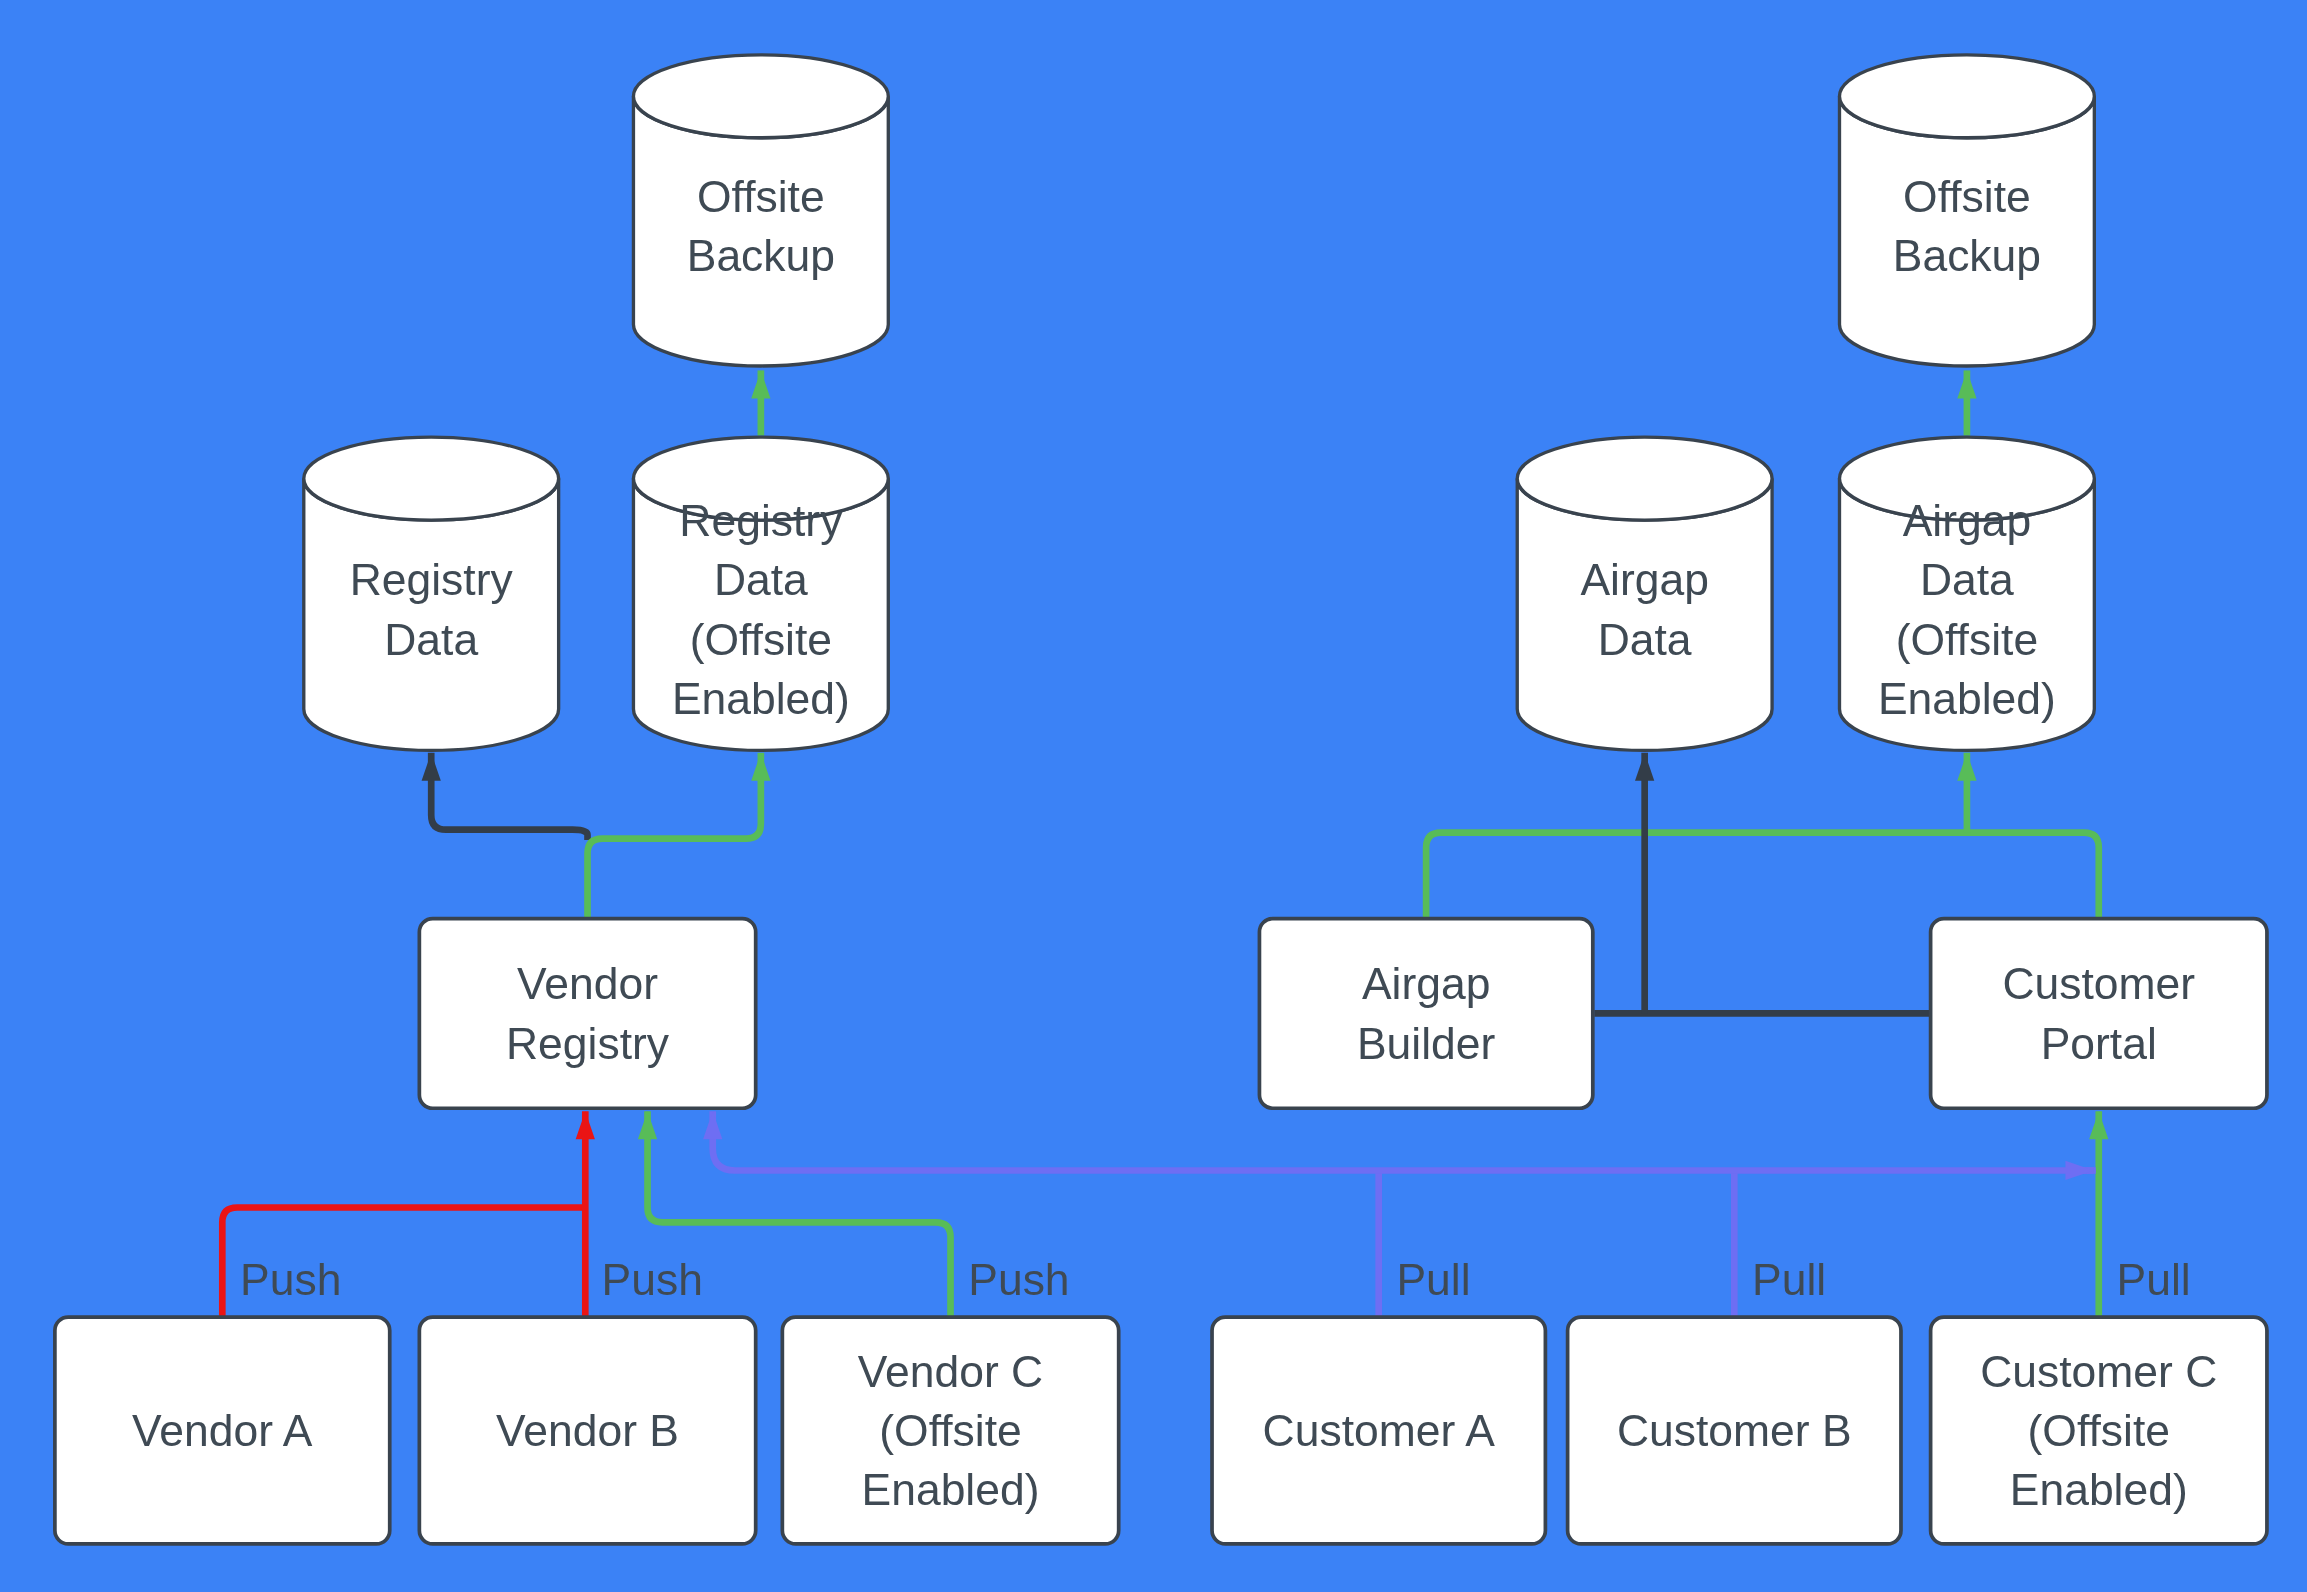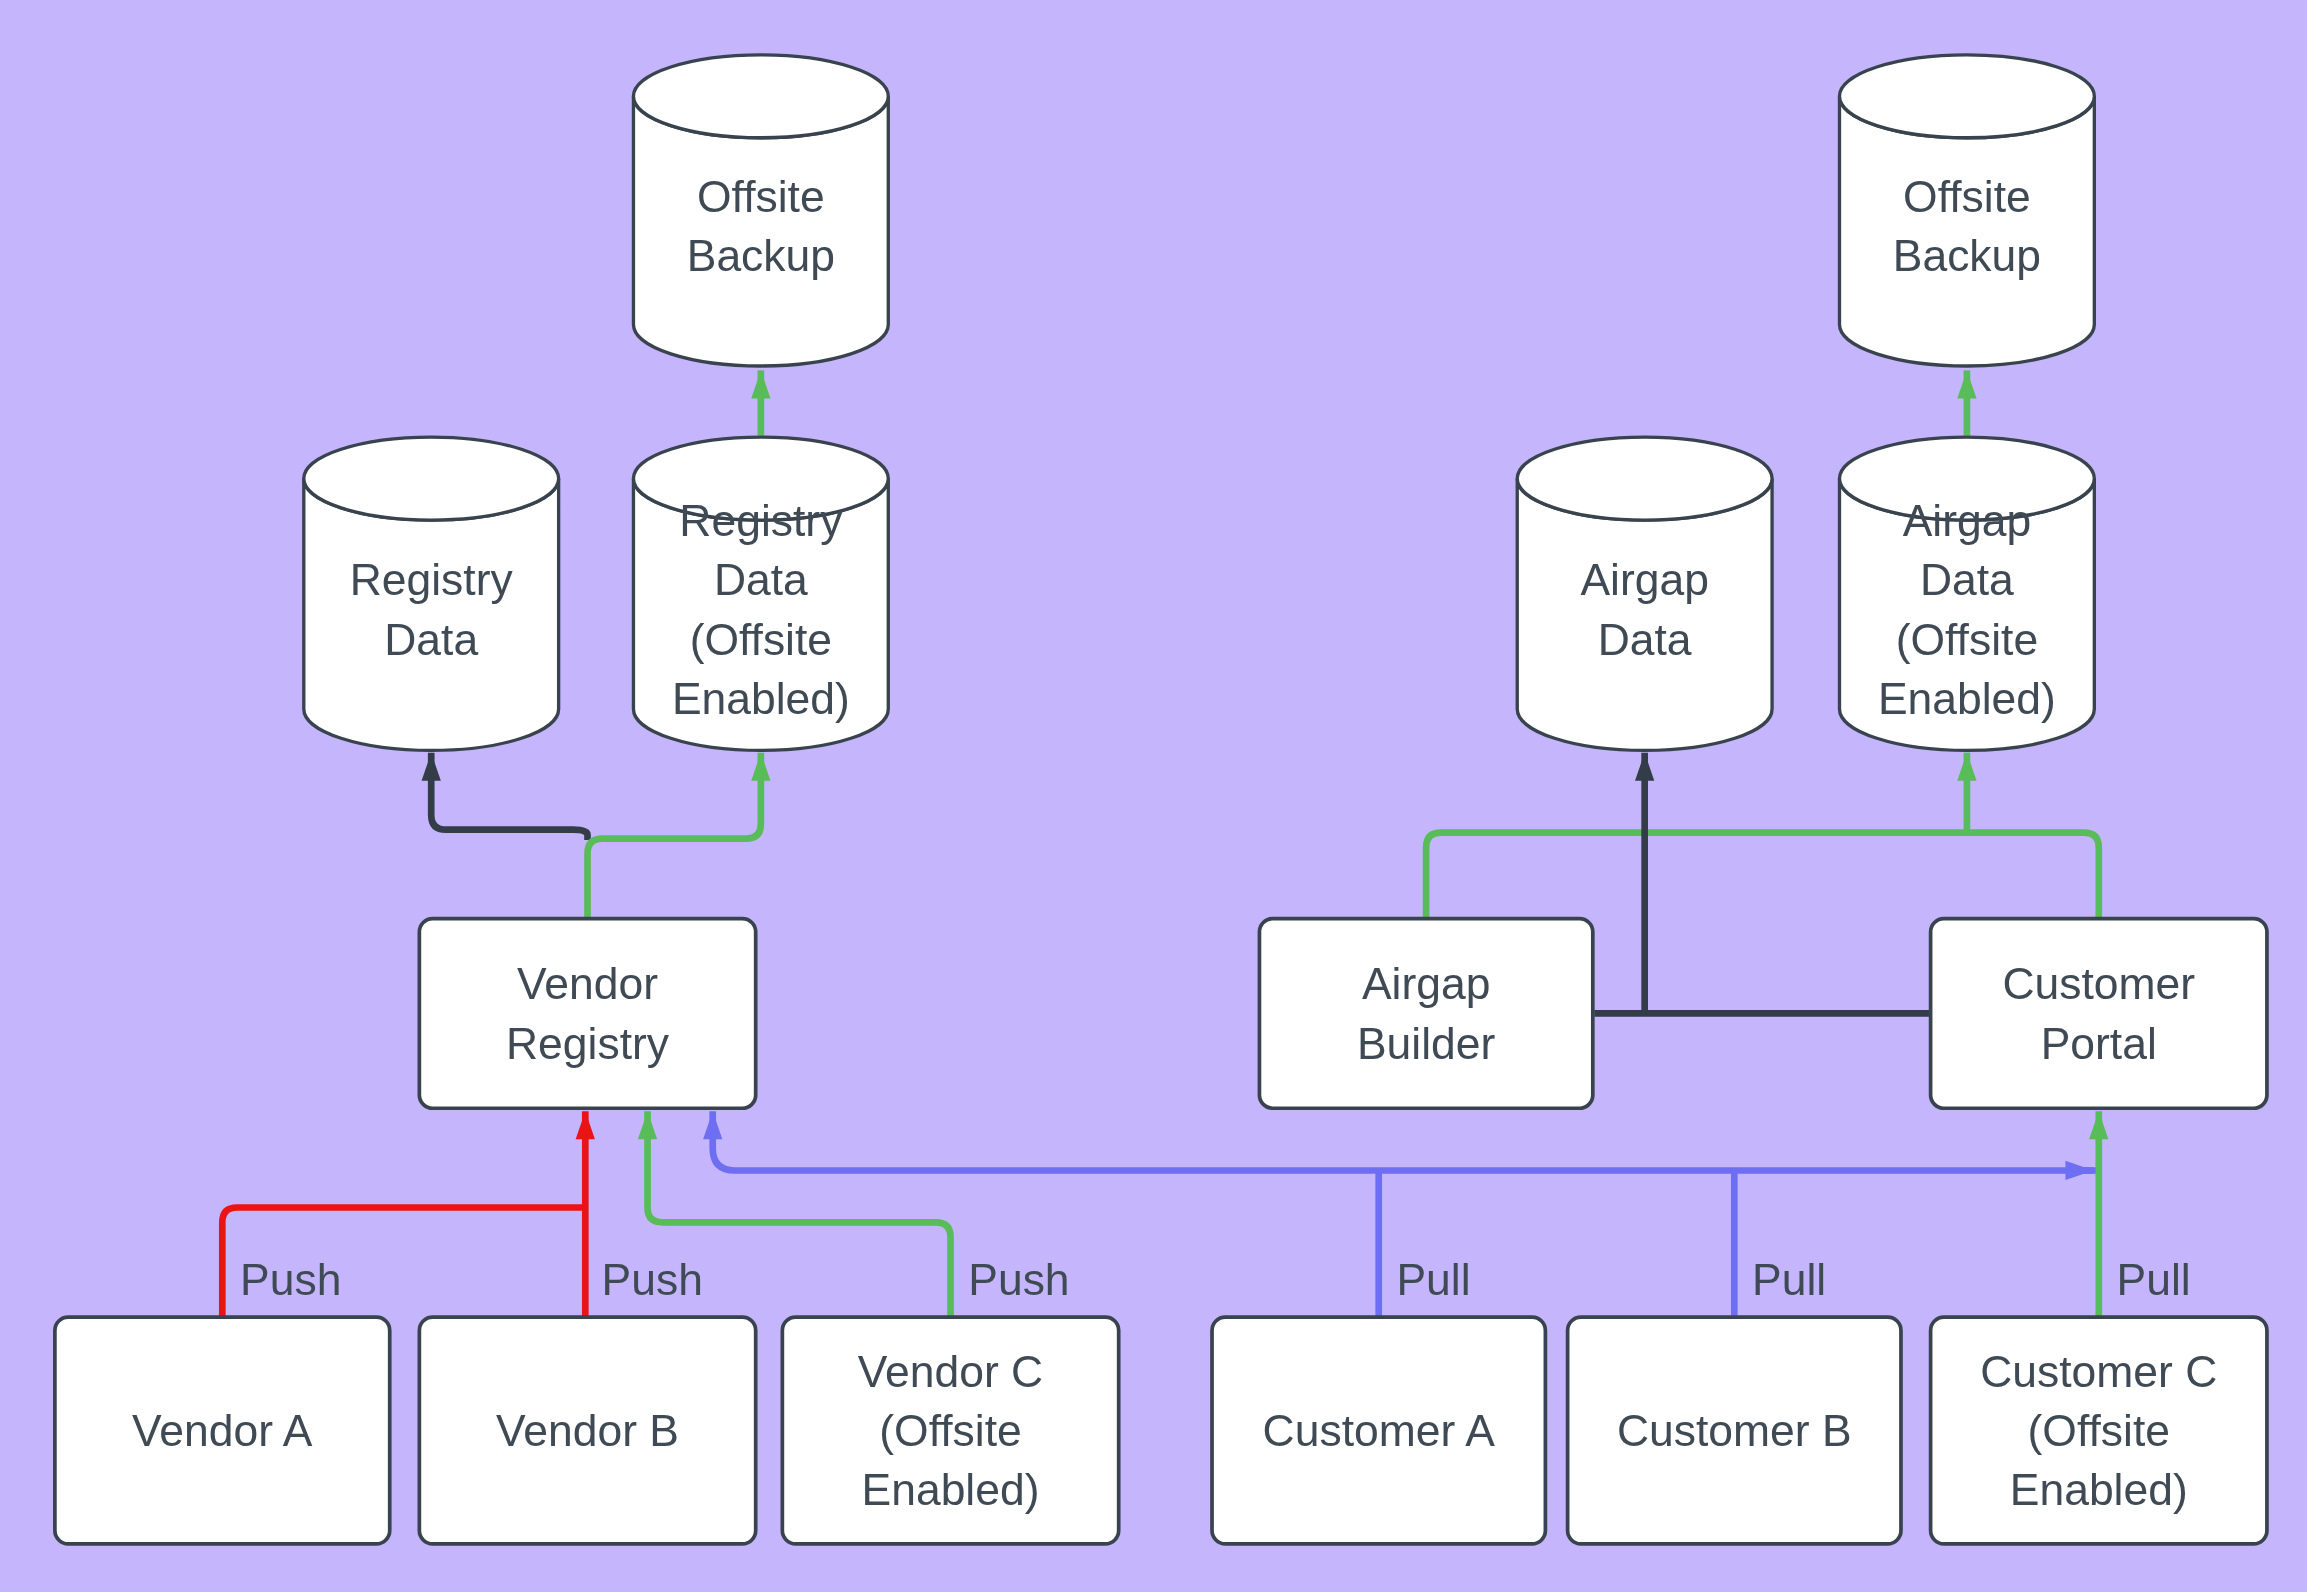--- a/index.html
+++ b/index.html
@@ -1,16 +1,16 @@
 <!DOCTYPE html>
 <html style="font-size:12px"><head>
 <meta charset="utf-8">
 <style>
   html, body { margin: 0; padding: 0; background: #ffffff; }
-  #stage { width: 2307px; height: 1592px; position: relative; background: #c4b5fd; }
+  #stage { width: 2307px; height: 1592px; position: relative; background: #3b82f6; }
   svg { display: block; }
   text {
     font-family: "Liberation Sans", "DejaVu Sans", sans-serif;
     fill: #3f4a54;
   }
   .node-label { font-size: 60px; text-anchor: middle; }
   .edge-label { font-size: 60px; text-anchor: start; }
 </style>
 </head>
 <body>

